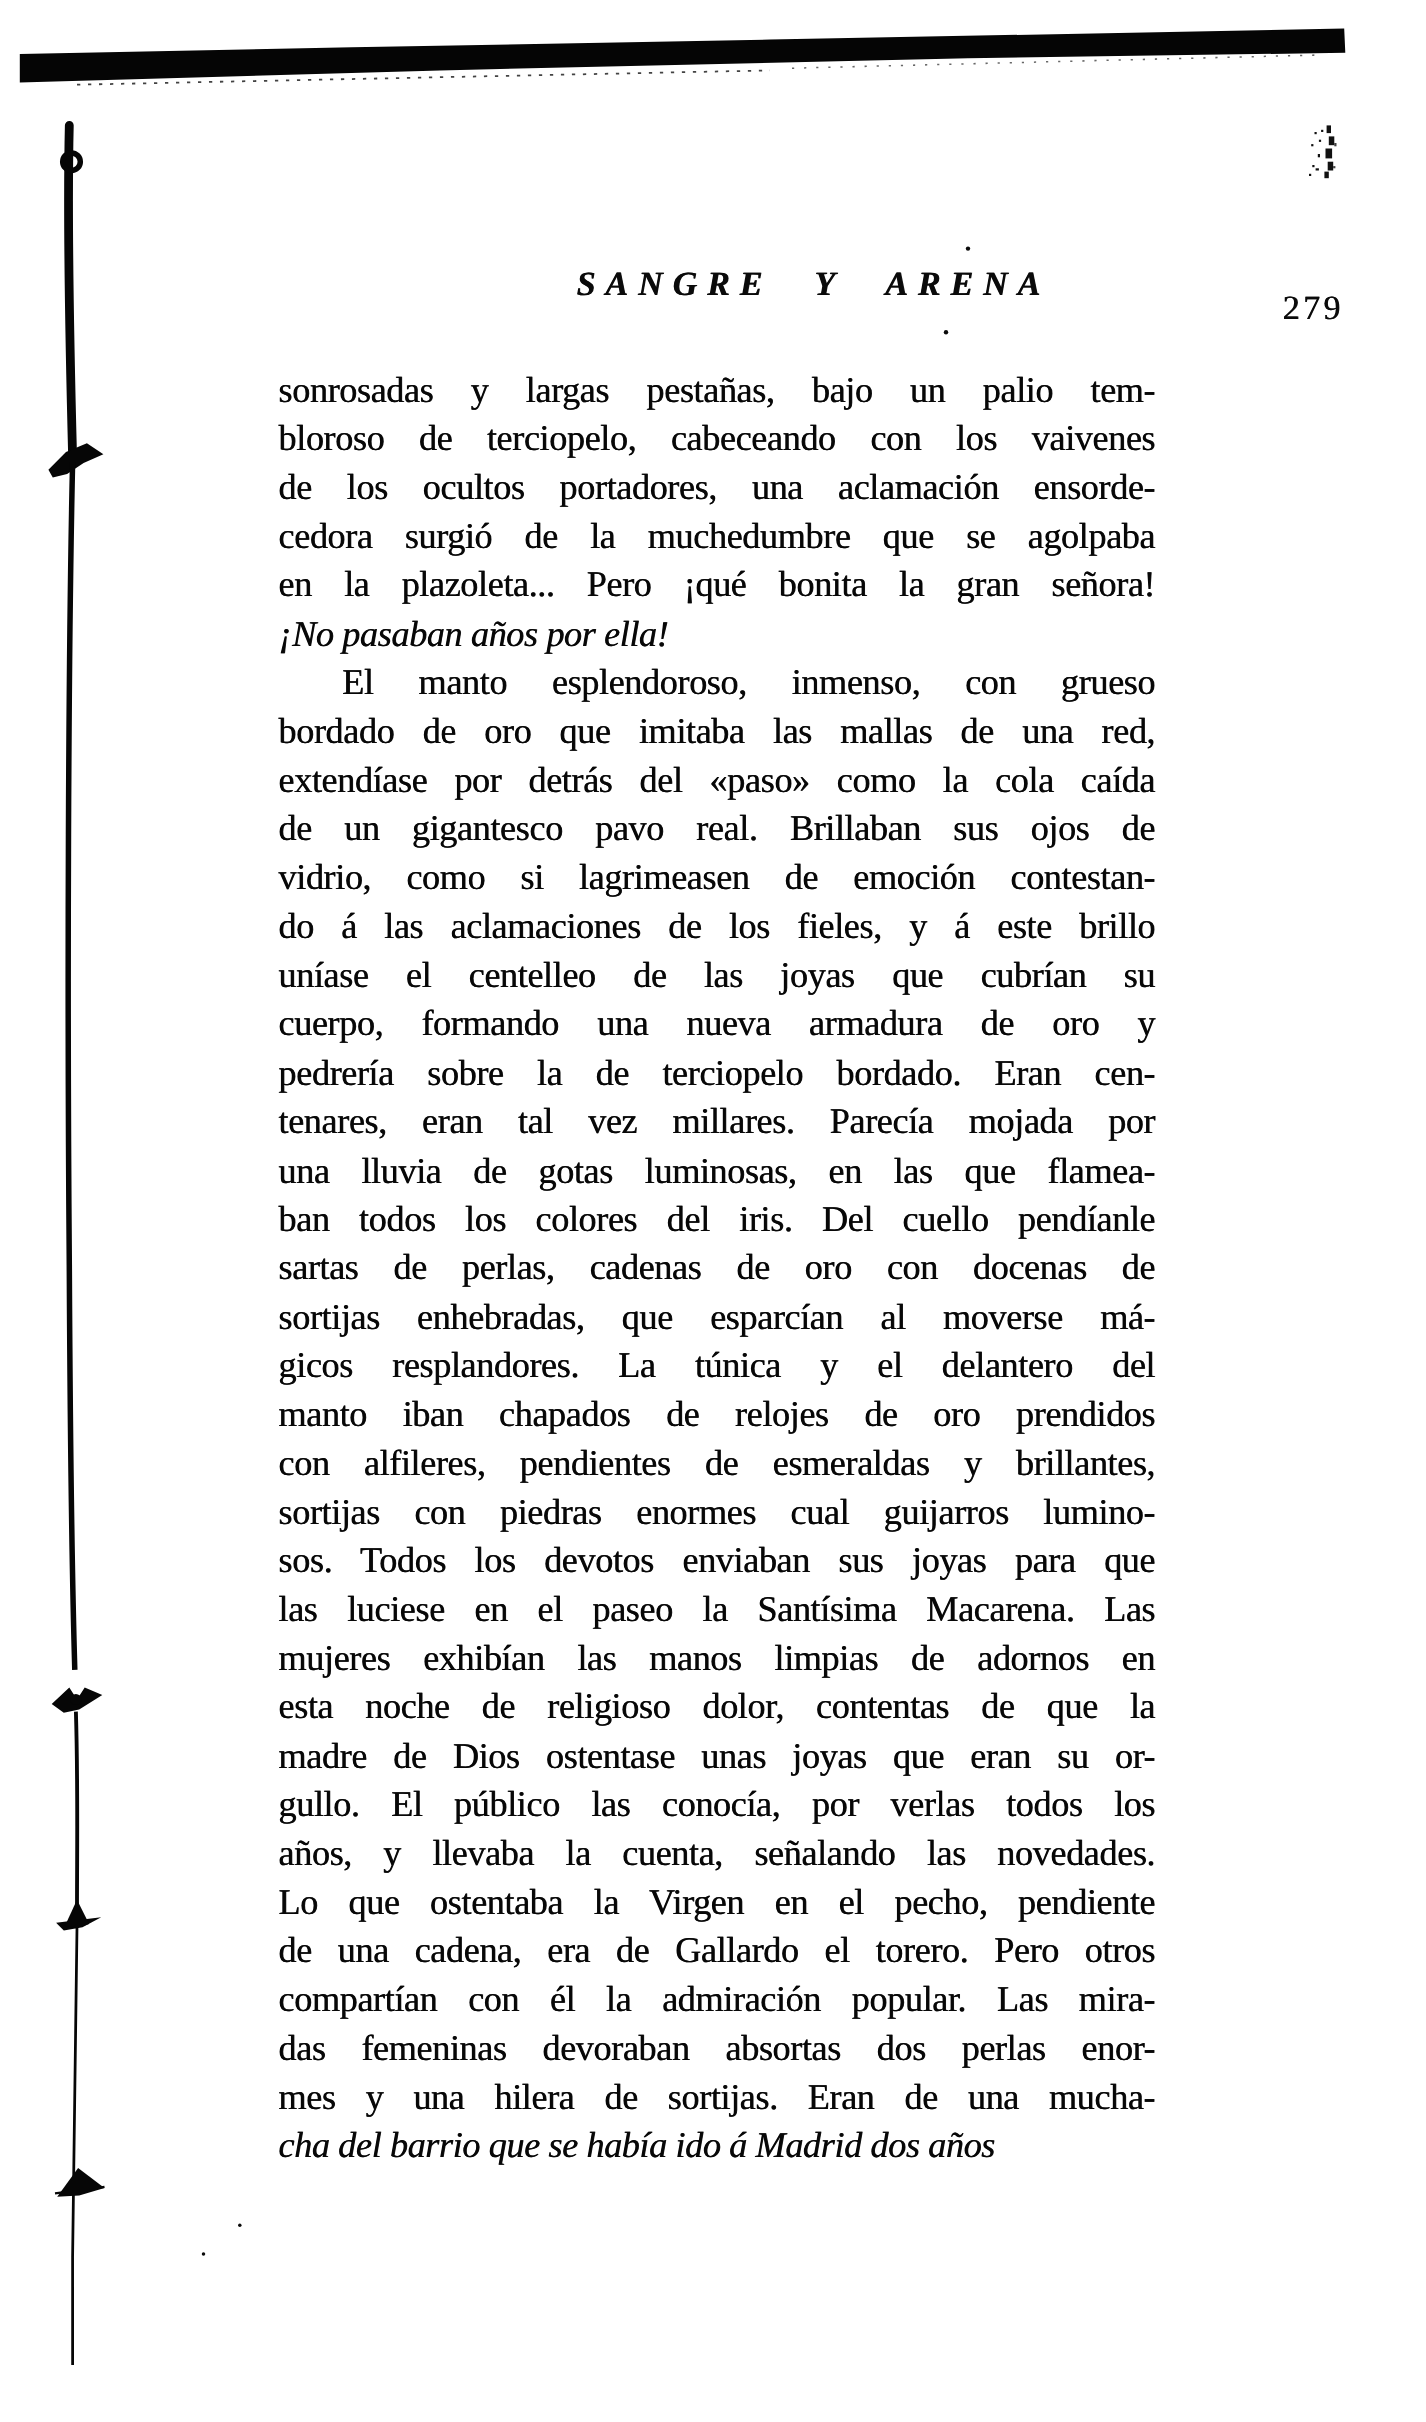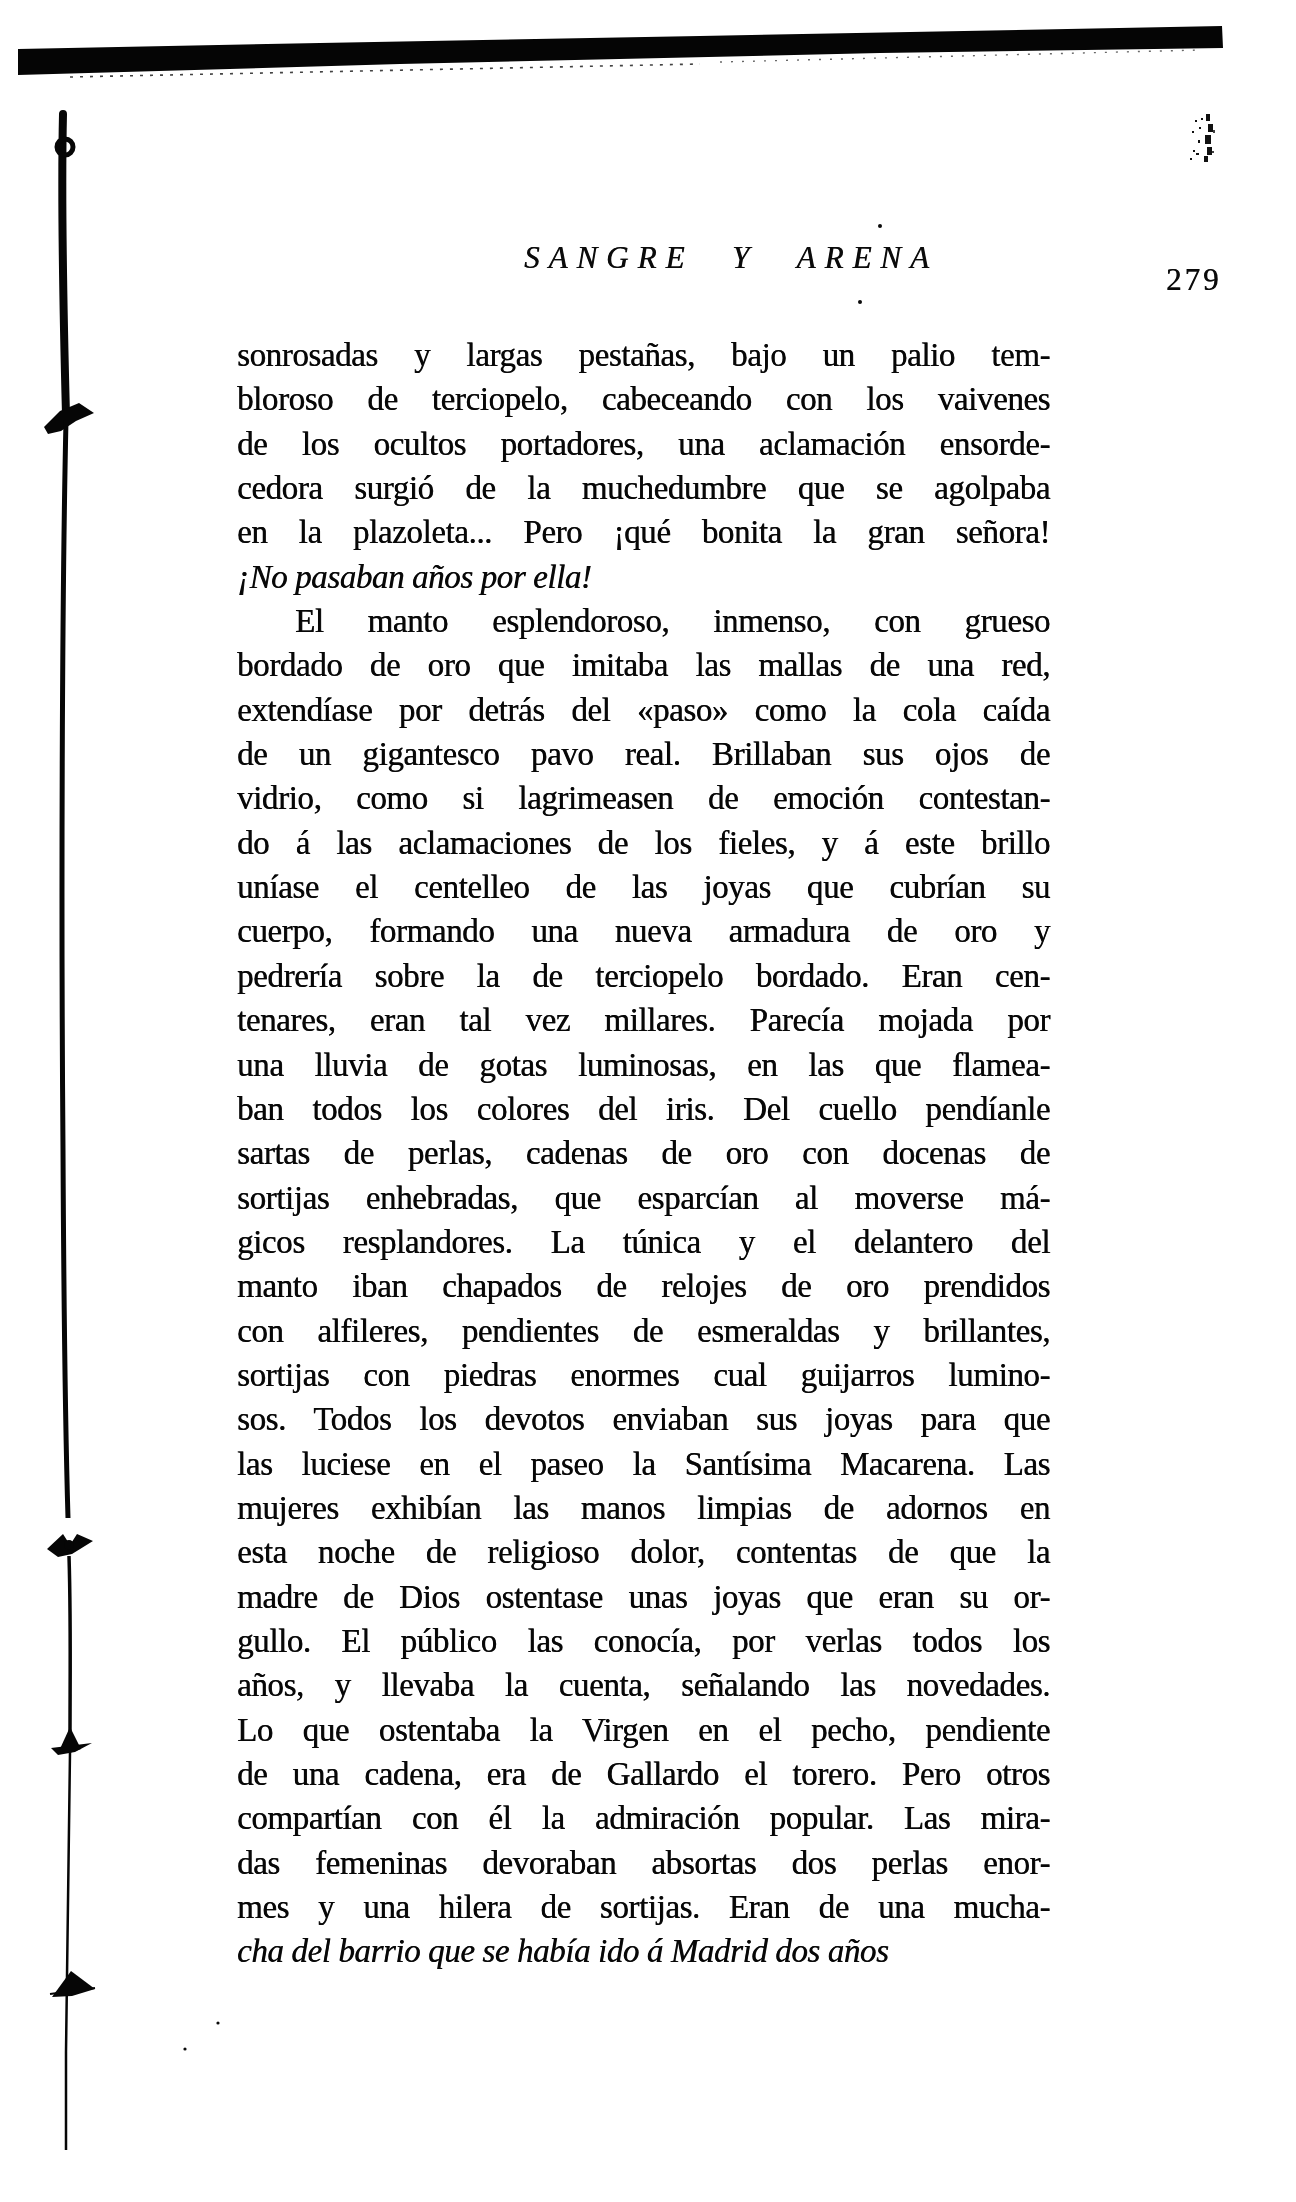--- a/index.html
+++ b/index.html
@@ -7,39 +7,39 @@
   html,body { background:#ffffff; }
   .page {
     position:relative; width:1296px; height:2202px;
     background:var(--paper); overflow:hidden;
     font-family:"Liberation Serif","DejaVu Serif",serif;
     color:var(--ink);
   }
   .artifacts { position:absolute; left:0; top:0; width:1296px; height:2202px; pointer-events:none; }
   .running-header-title {
     position:absolute; left:524px; top:240px;
-    font-style:italic; font-size:31px; font-weight:normal;
+    font-style:italic; font-size:31px; font-weight:bold;
     letter-spacing:9px; word-spacing:22px; white-space:nowrap;
     color:var(--ink); text-shadow:0.5px 0 0 #1a1a1a;
   }
   .page-number {
     position:absolute; left:1166px; top:249px;
     font-size:31px; letter-spacing:3px; color:var(--ink);
     text-shadow:0.5px 0 0 #1a1a1a;
     margin-top:13px;
   }
   .textblock {
     position:absolute; left:237px; top:333px; width:813px;
   }
   .bline {
     height:44.35px; line-height:44.35px;
     font-size:33px; letter-spacing:-0.4px;
     white-space:nowrap; overflow:visible;
     text-align:justify; text-align-last:justify;
-    color:#070707; text-shadow:0.45px 0 0 #232323;
+    color:#070707; text-shadow:0.45px 0 0 #232323;margin-left:16px;
   }
   .bline.para-end { text-align:left; text-align-last:left;font-style:italic; }
   .bline.indent { padding-left:58px; }
 </style>
 </head>
 <body>
 
 <div class="page">
 
   <svg class="artifacts" width="1296" height="2202" viewBox="0 0 1296 2202" aria-hidden="true">

